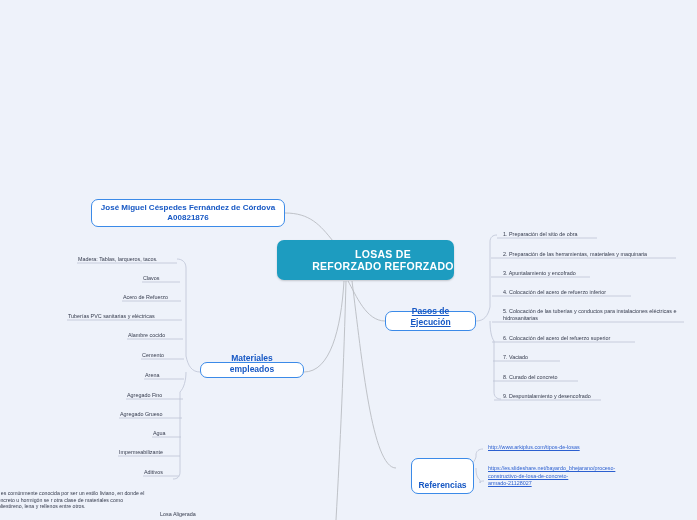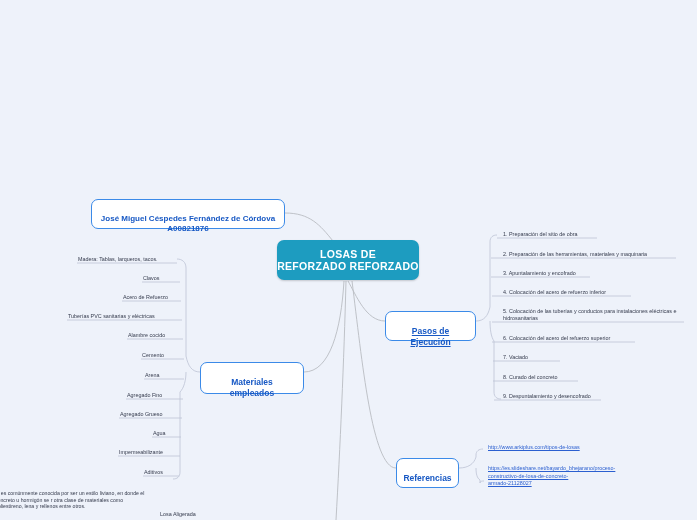--- a/index.html
+++ b/index.html
@@ -42,66 +42,67 @@
     font-weight: bold;
     font-size: 10.5px;
     line-height: 12.5px;
     letter-spacing: 0.3px;
     display: flex;
     align-items: center;
     justify-content: center;
     text-align: center;
     box-shadow: 0 1px 2px rgba(0,0,0,0.18);
     z-index: 5;
+    padding-left: 35px;
   }
 
   
   .branch-node {
     position: absolute;
     background: #ffffff;
     border: 1.6px solid #3b8ae8;
     border-radius: 7px;
     color: #1758c4;
     font-weight: bold;
     font-size: 8.5px;
     line-height: 10.5px;
     display: flex;
-    align-items: flex-start;
+    align-items: flex-end;
     justify-content: center;
     text-align: center;
-    padding: 14px 7px;
+    padding: 3px 7px;
     box-sizing: border-box;
     z-index: 4;
   }
   #node-author {
     left: 91px;
     top: 199px;
     width: 194px;
     height: 28px;
     font-size: 8px;
     line-height: 10px;
   }
   #node-materiales {
     left: 200px;
     top: 362px;
     width: 104px;
-    height: 32px;
+    height: 16px;
   }
   #node-pasos {
     left: 385px;
     top: 311px;
     width: 91px;
     height: 20px;
     text-decoration: underline;
   }
   #node-referencias {
-    left: 396px;
+    left: 411px;
     top: 458px;
     width: 63px;
-    height: 20px;
+    height: 36px;
   }
 
   
   .leaf {
     position: absolute;
     color: #353b4d;
     font-size: 5.4px;
     line-height: 7px;
     white-space: nowrap;
     padding: 1px 3px 2px 3px;

